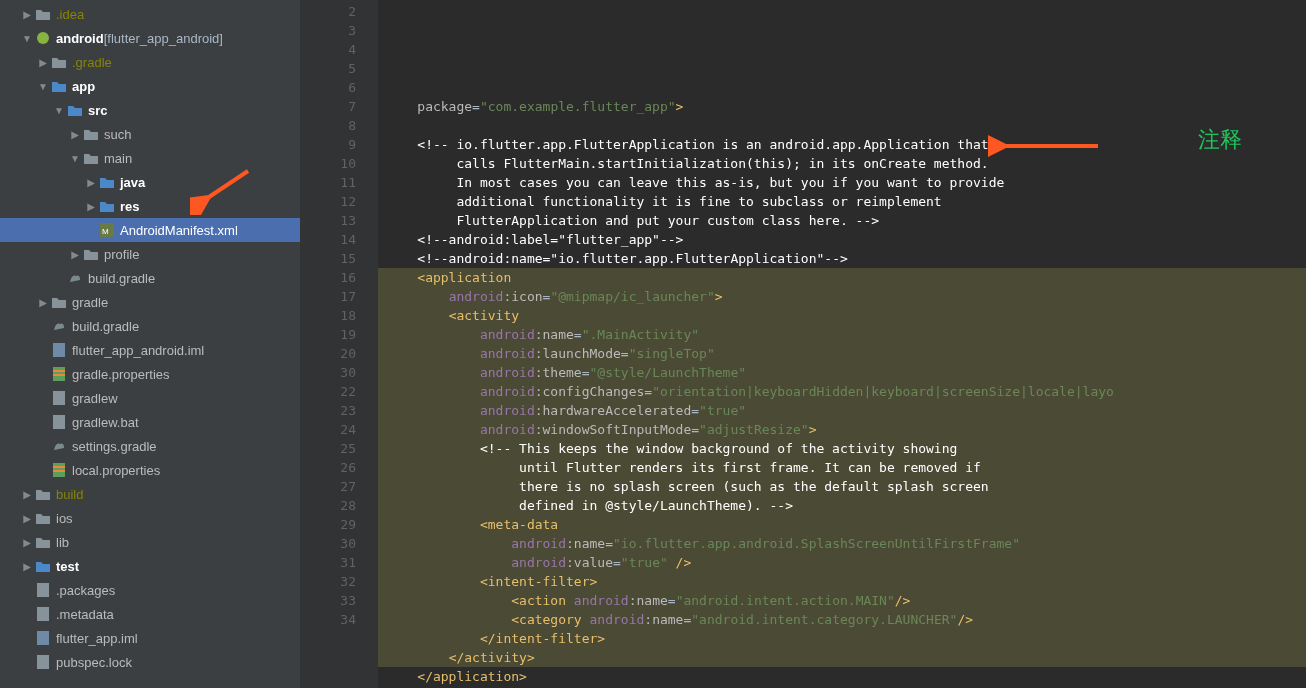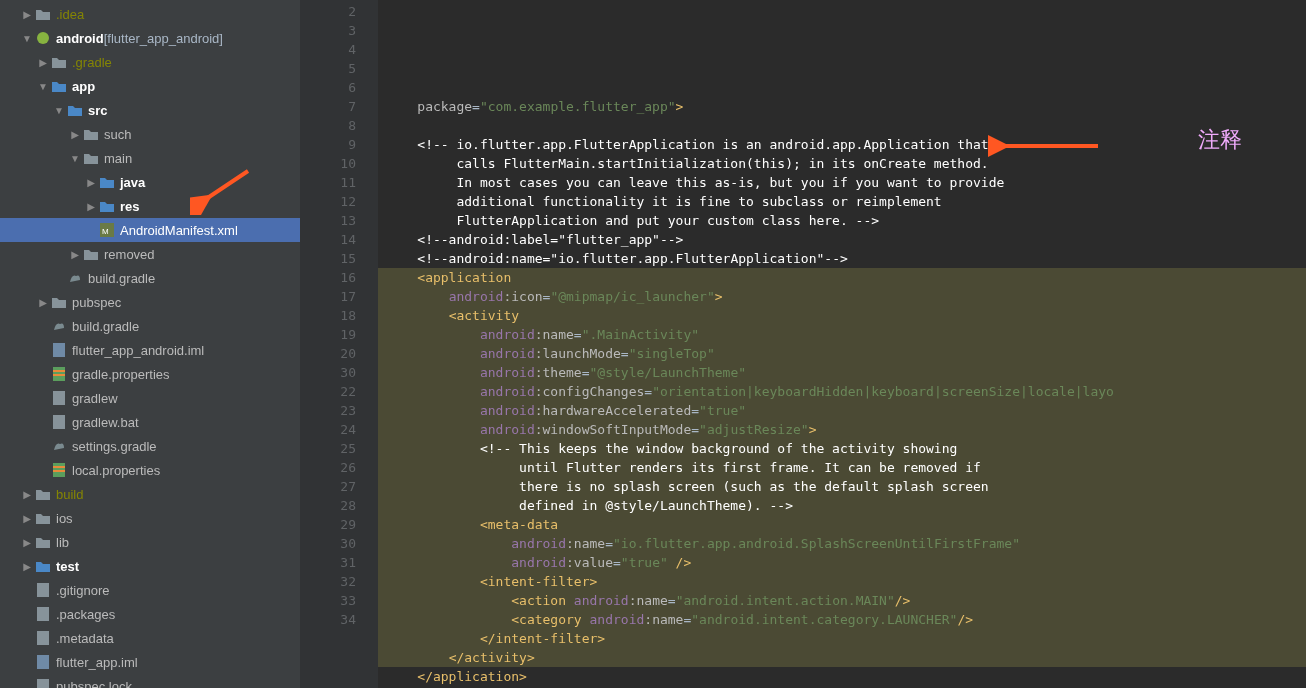--- a/index.html
+++ b/index.html
@@ -82,21 +82,21 @@
   .strres { color: #6a8759; }
   .comment { color: #ffffff; }
 
   
   .anno-arrow {
     position: absolute;
     pointer-events: none;
   }
   .anno-label {
     position: absolute;
-    color: #f0abfc;
+    color: #22c55e;
     font-family: sans-serif;
     font-size: 22px;
     pointer-events: none;
   }
 </style>
 </head>
 <body>
 
 <div class="sidebar" id="tree">
     <div class="tree-item excluded">
@@ -202,41 +202,41 @@
       <span>AndroidManifest.xml</span>
     </div>
     <div class="tree-item">
       <span class="indent" style="width: 64px;"></span>
       <span class="arrow">▶</span>
       <span class="icon">
         <svg width="14" height="12">
           <path d="M0 2 L5 2 L7 4 L14 4 L14 12 L0 12 Z" fill="#87939a"></path>
         </svg>
       </span>
-      <span>removed</span>
+      <span>profile</span>
     </div>
     <div class="tree-item">
       <span class="indent" style="width: 48px;"></span>
       <span class="arrow"></span>
       <span class="icon">
         <svg width="14" height="12">
           <path d="M2 10 Q4 2 8 4 Q12 2 12 8 L2 10" fill="#7a8a8f"></path>
         </svg>
       </span>
       <span>build.gradle</span>
     </div>
     <div class="tree-item">
       <span class="indent" style="width: 32px;"></span>
       <span class="arrow">▶</span>
       <span class="icon">
         <svg width="14" height="12">
           <path d="M0 2 L5 2 L7 4 L14 4 L14 12 L0 12 Z" fill="#87939a"></path>
         </svg>
       </span>
-      <span>pubspec</span>
+      <span>gradle</span>
     </div>
     <div class="tree-item">
       <span class="indent" style="width: 32px;"></span>
       <span class="arrow"></span>
       <span class="icon">
         <svg width="14" height="12">
           <path d="M2 10 Q4 2 8 4 Q12 2 12 8 L2 10" fill="#7a8a8f"></path>
         </svg>
       </span>
       <span>build.gradle</span>
@@ -337,30 +337,20 @@
     </div>
     <div class="tree-item">
       <span class="indent" style="width: 16px;"></span>
       <span class="arrow">▶</span>
       <span class="icon">
         <svg width="14" height="12">
           <path d="M0 2 L5 2 L7 4 L14 4 L14 12 L0 12 Z" fill="#4a88c7"></path>
         </svg>
       </span>
       <span class="label-bold">test</span>
-    </div>
-    <div class="tree-item">
-      <span class="indent" style="width: 16px;"></span>
-      <span class="arrow"></span>
-      <span class="icon">
-        <svg width="12" height="14">
-          <rect width="12" height="14" fill="#87939a"></rect>
-        </svg>
-      </span>
-      <span>.gitignore</span>
     </div>
     <div class="tree-item">
       <span class="indent" style="width: 16px;"></span>
       <span class="arrow"></span>
       <span class="icon">
         <svg width="12" height="14">
           <rect width="12" height="14" fill="#87939a"></rect>
         </svg>
       </span>
       <span>.packages</span>

